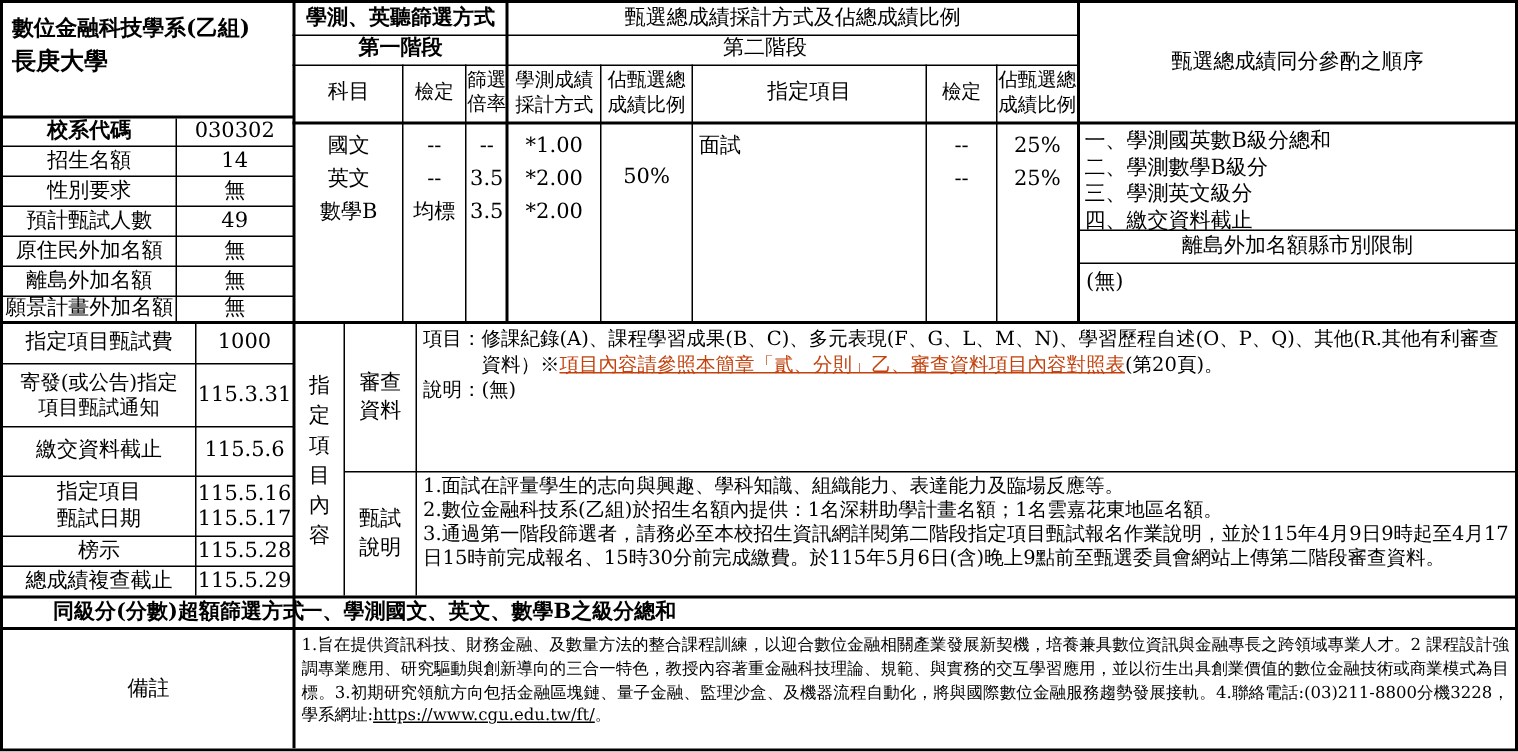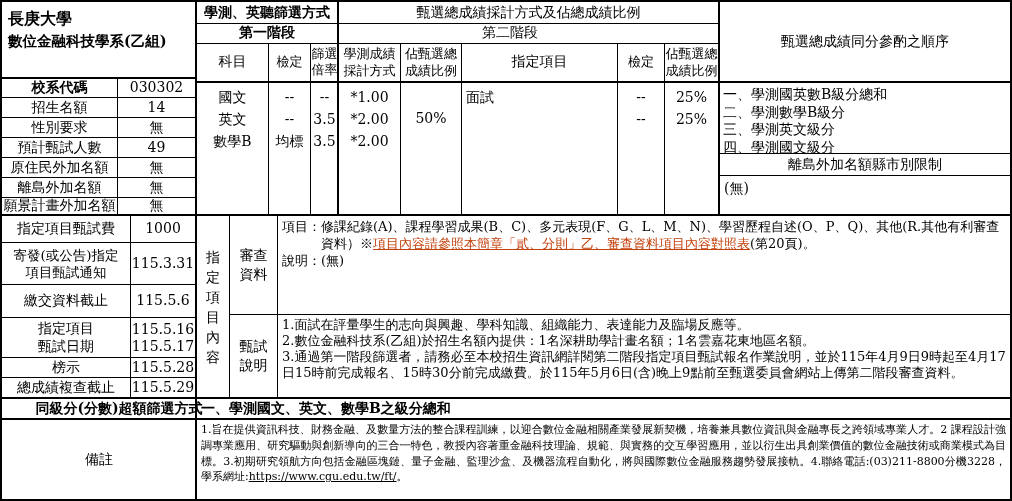--- a/index.html
+++ b/index.html
@@ -55,22 +55,22 @@
   <div class="line" style="left:0;top:315px;width:194px;height:1px;"></div>
   <div class="line" style="left:0;top:355px;width:194px;height:1px;"></div>
   <div class="line" style="left:0;top:375px;width:194px;height:1px;"></div>
   <div class="line" style="left:718px;top:151px;width:290px;height:1px;"></div>
   <div class="line" style="left:718px;top:173px;width:290px;height:1px;"></div>
   <div class="line" style="left:228px;top:312px;width:780px;height:1px;"></div>
   <div class="line" style="left:0;top:395px;width:1008px;height:2px;"></div>
   <div class="line" style="left:0;top:416px;width:1008px;height:2px;"></div>
 
   <div class="para" style="left:6px;top:6px;width:184px;">
+    <div class="bold" style="font-size:14.5px;line-height:22px;">數位金融科技學系(乙組)</div>
     <div class="bold" style="font-size:16px;line-height:22px;">長庚大學</div>
-    <div class="bold" style="font-size:14.5px;line-height:22px;">數位金融科技學系(乙組)</div>
   </div>
 
   <div class="cell bold red" style="left:0;top:77px;width:115px;height:18px;">校系代碼</div>
   <div class="cell red" style="left:115px;top:77px;width:79px;height:18px;">030302</div>
 
   <div class="cell" style="left:0;top:96px;width:115px;height:19px;">招生名額</div>
   <div class="cell" style="left:115px;top:96px;width:79px;height:19px;">14</div>
 
   <div class="cell" style="left:0;top:116px;width:115px;height:19px;">性別要求</div>
   <div class="cell" style="left:115px;top:116px;width:79px;height:19px;">無</div>
@@ -154,21 +154,21 @@
   <div class="para" style="left:663px;top:84px;width:53px;text-align:center;">
     <div class="rowline">25%</div>
     <div class="rowline">25%</div>
   </div>
 
   <div class="cell" style="left:718px;top:0;width:290px;height:79px;">甄選總成績同分參酌之順序</div>
   <div class="para" style="left:721px;top:84px;width:285px;text-align:left;">
     <div style="line-height:17.5px;">一、學測國英數B級分總和</div>
     <div style="line-height:17.5px;">二、學測數學B級分</div>
     <div style="line-height:17.5px;">三、學測英文級分</div>
-    <div style="line-height:17.5px;">四、學測國文級分</div>
+    <div style="line-height:17.5px;">四、繳交資料截止</div>
   </div>
   <div class="cell" style="left:718px;top:152px;width:290px;height:21px;">離島外加名額縣市別限制</div>
   <div class="cell left top" style="left:718px;top:174px;width:290px;height:38px;padding:4px;">(無)</div>
 
   <div class="cell prewrap" style="left:195px;top:214px;width:32px;height:181px;line-height:20px;">指
 定
 項
 目
 內
 容</div>

